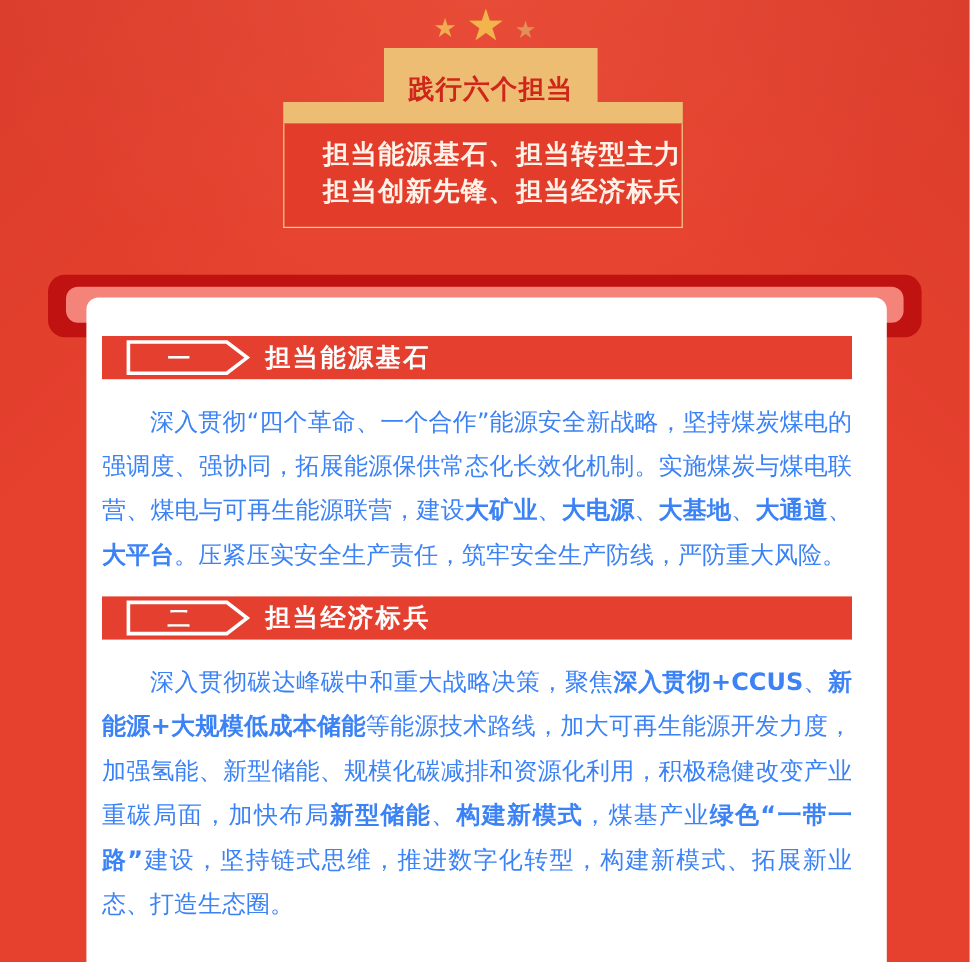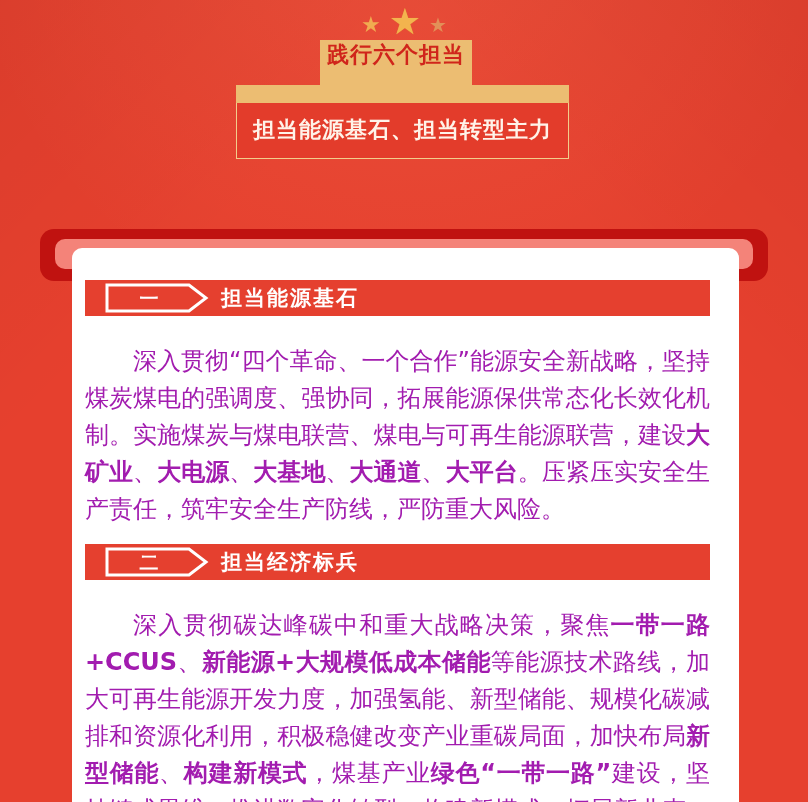--- a/index.html
+++ b/index.html
@@ -15,50 +15,50 @@
 
   
   .stars { position:absolute; top:4px; left:0; width:100%; display:flex; justify-content:center; align-items:center; gap:8px; }
   .star { line-height:1; }
   .star.s1 { font-size:22px; color:#f0ac50; transform:translateY(3px); }
   .star.s2 { font-size:36px; color:#f3b44e; text-shadow:0 0 1px #d98b35; }
   .star.s3 { font-size:20px; color:#e28f58; transform:translateY(3px); }
 
   
   .title-box {
-    position:absolute; left:320px; top:40px; width:152px; height:50px;
-    background:#ecbd72; display:flex; align-items:flex-start; justify-content:center;
+    position:absolute; left:320px; top:40px; width:178px; height:50px;
+    background:#ecbd72; display:flex; align-items:flex-end; justify-content:center;
   }
   .title-box span { font-size:22px; font-weight:bold; color:#d0251b; letter-spacing:1px; }
   .pedestal { position:absolute; left:236px; top:85px; width:333px; height:18px; background:#ecbd72; }
   .slogan-box {
     position:absolute; left:236px; top:103px; width:333px; box-sizing:border-box;
     background:#e33c2b; border:1px solid #f2cd8c; border-top:none;
-    padding:11px 0 13px 0; text-align:center;
+    padding:11px 0 13px 0; text-align:right;
   }
   .slogan-line { font-size:22px; font-weight:bold; color:#fff3e9; line-height:31px; letter-spacing:1px; }
 
   
   .dark-bar   { position:absolute; left:40px; top:229px; width:728px; height:52px; background:#c01210; border-radius:14px; }
   .salmon-bar { position:absolute; left:55px; top:239px; width:698px; height:30px; background:#f48379; border-radius:10px; }
 
   
   .card {
     position:absolute; left:72px; top:248px; width:667px; height:554px;
     background:#ffffff; border-radius:10px 10px 0 0; box-sizing:border-box;
     padding:32px 29px 0 13px;
   }
   .section-banner {
     height:36px; background:#e5402f; display:flex; align-items:center; padding-left:20px; box-sizing:border-box;
   }
   .num-arrow { flex:0 0 auto; display:block; }
   .section-title { margin-left:12px; color:#ffffff; font-weight:bold; font-size:21px; letter-spacing:2px;font-family:Liberation Serif, serif; }
   .section + .section { margin-top:16px; }
   .body-para {
-    margin:27px 0 0 0; font-size:24px; line-height:37px; color:#a21caf;
+    margin:17px 0 0 0; font-size:20px; line-height:37px; color:#3b82f6;
     text-align:justify; text-indent:2em;
   }
   .body-para .bold { font-weight:bold; }
 </style>
 </head>
 <body>
 
 <div class="stage">
 
   <div class="stars">
@@ -67,20 +67,21 @@
     <span class="star s3">★</span>
   </div>
 
   <div class="title-box">
     <span>践行六个担当</span>
   </div>
   <div class="pedestal"></div>
 
   <div class="slogan-box">
     <div class="slogan-line">担当能源基石、担当转型主力</div>
+    <div class="slogan-line">担当创新先锋、担当经济标兵</div>
   </div>
 
   <div class="dark-bar"></div>
   <div class="salmon-bar"></div>
 
   <div class="card">
 
     <div class="section">
       <div class="section-banner">
         <svg class="num-arrow" width="104" height="30" viewBox="0 0 104 30">
@@ -93,17 +94,17 @@
     </div>
 
     <div class="section">
       <div class="section-banner">
         <svg class="num-arrow" width="104" height="30" viewBox="0 0 104 30">
           <polygon points="2,2 84,2 101,15 84,28 2,28" fill="none" stroke="#ffffff" stroke-width="3"></polygon>
           <text x="44" y="22" text-anchor="middle" fill="#ffffff" font-size="19" font-weight="bold">二</text>
         </svg>
         <span class="section-title">担当经济标兵</span>
       </div>
-      <p class="body-para"><span>深入贯彻碳达峰碳中和重大战略决策，聚焦</span><span class="bold">一带一路+CCUS</span><span>、</span><span class="bold">新能源+大规模低成本储能</span><span>等能源技术路线，加大可再生能源开发力度，加强氢能、新型储能、规模化碳减排和资源化利用，积极稳健改变产业重碳局面，加快布局</span><span class="bold">新型储能</span><span>、</span><span class="bold">构建新模式</span><span>，煤基产业</span><span class="bold">绿色“一带一路”</span><span>建设，坚持链式思维，推进数字化转型，构建新模式、拓展新业态、打造生态圈。</span></p>
+      <p class="body-para"><span>深入贯彻碳达峰碳中和重大战略决策，聚焦</span><span class="bold">深入贯彻+CCUS</span><span>、</span><span class="bold">新能源+大规模低成本储能</span><span>等能源技术路线，加大可再生能源开发力度，加强氢能、新型储能、规模化碳减排和资源化利用，积极稳健改变产业重碳局面，加快布局</span><span class="bold">新型储能</span><span>、</span><span class="bold">构建新模式</span><span>，煤基产业</span><span class="bold">绿色“一带一路”</span><span>建设，坚持链式思维，推进数字化转型，构建新模式、拓展新业态、打造生态圈。</span></p>
     </div>
 
   </div>
 </div>
 
 </body></html>

